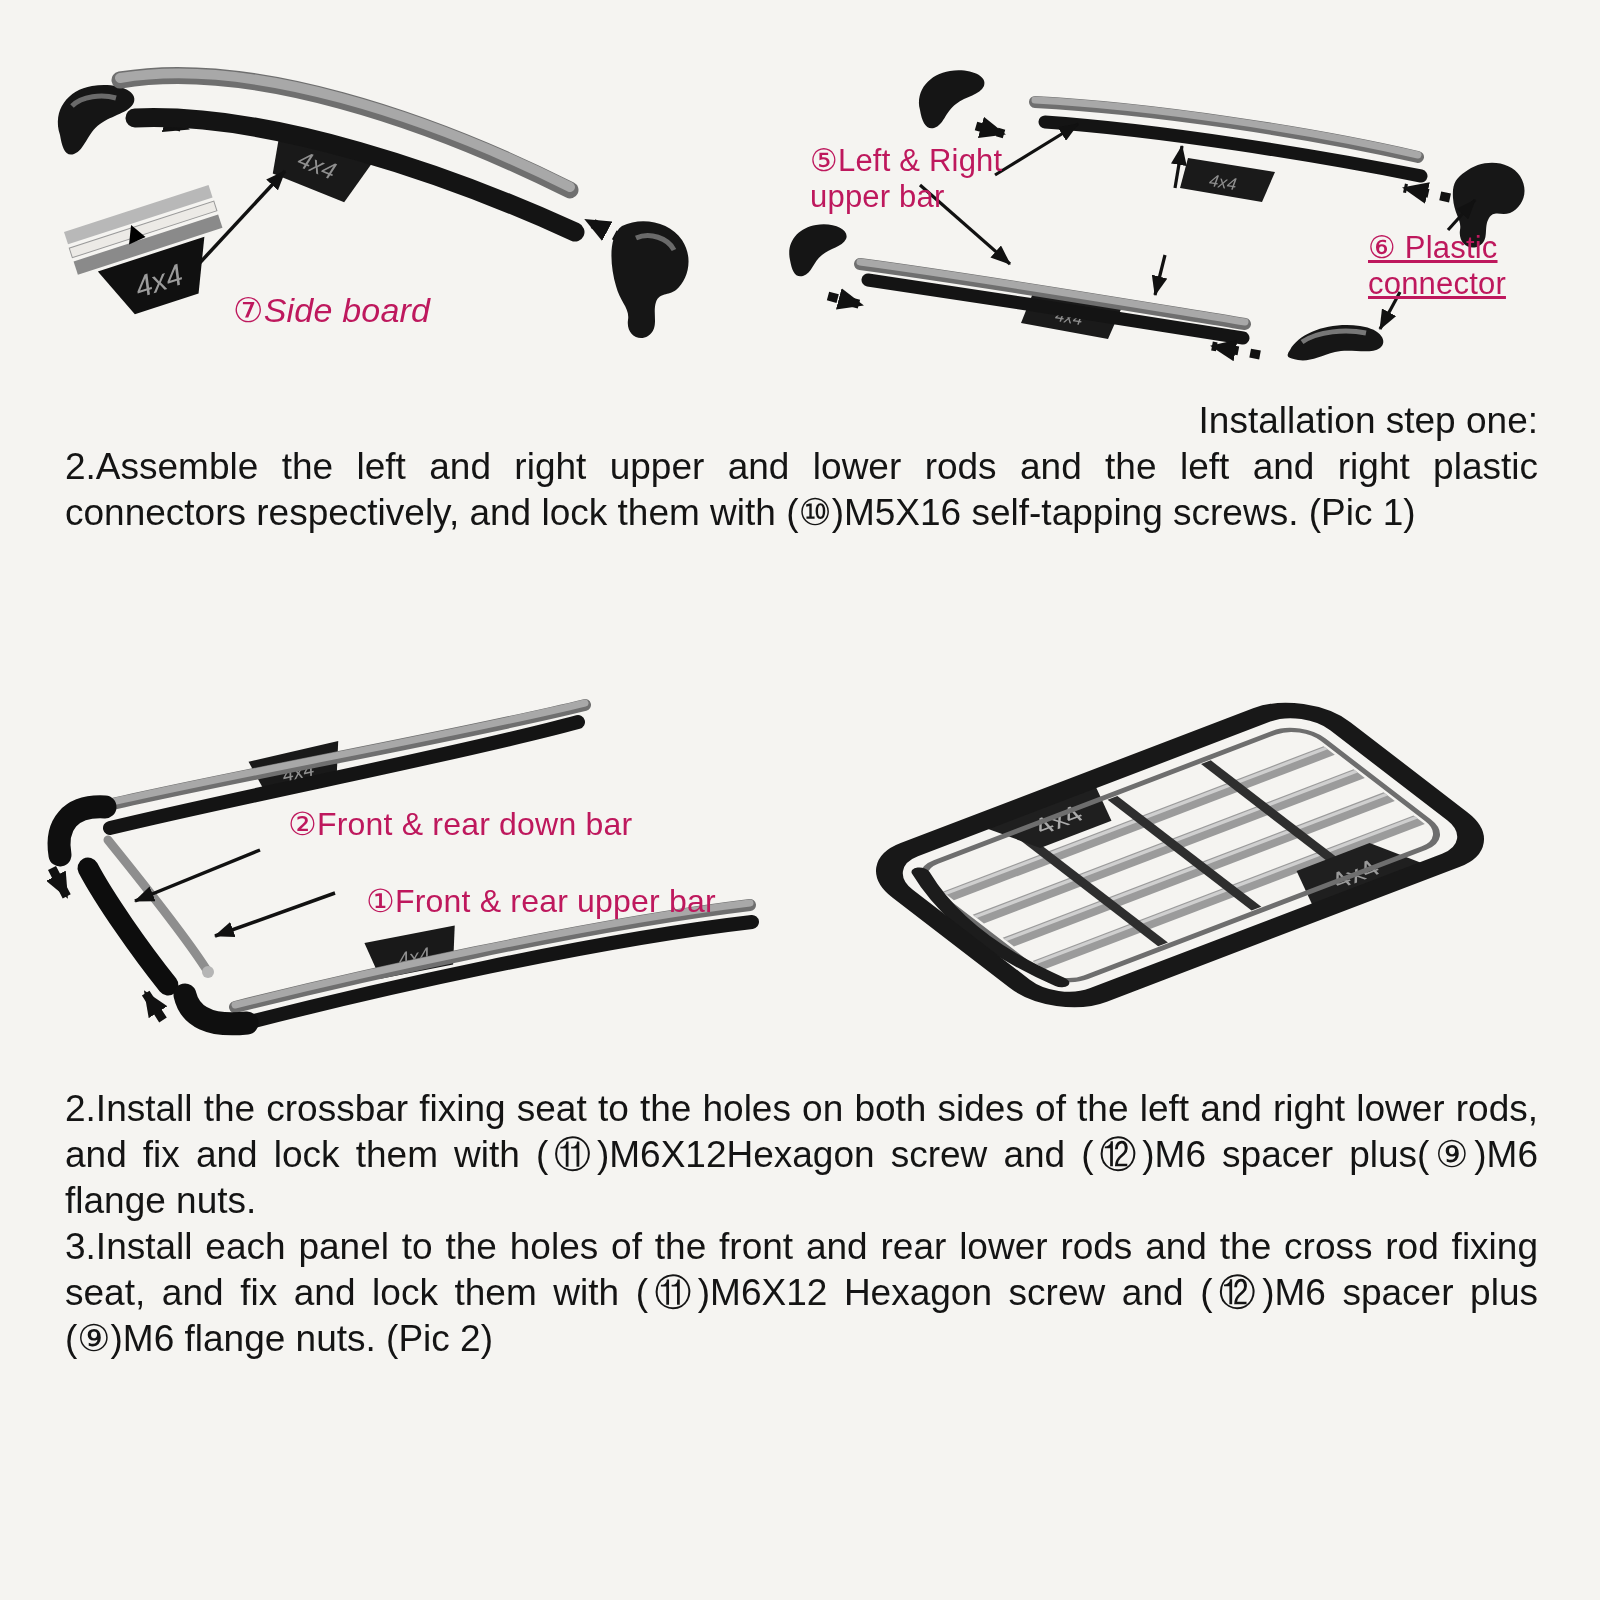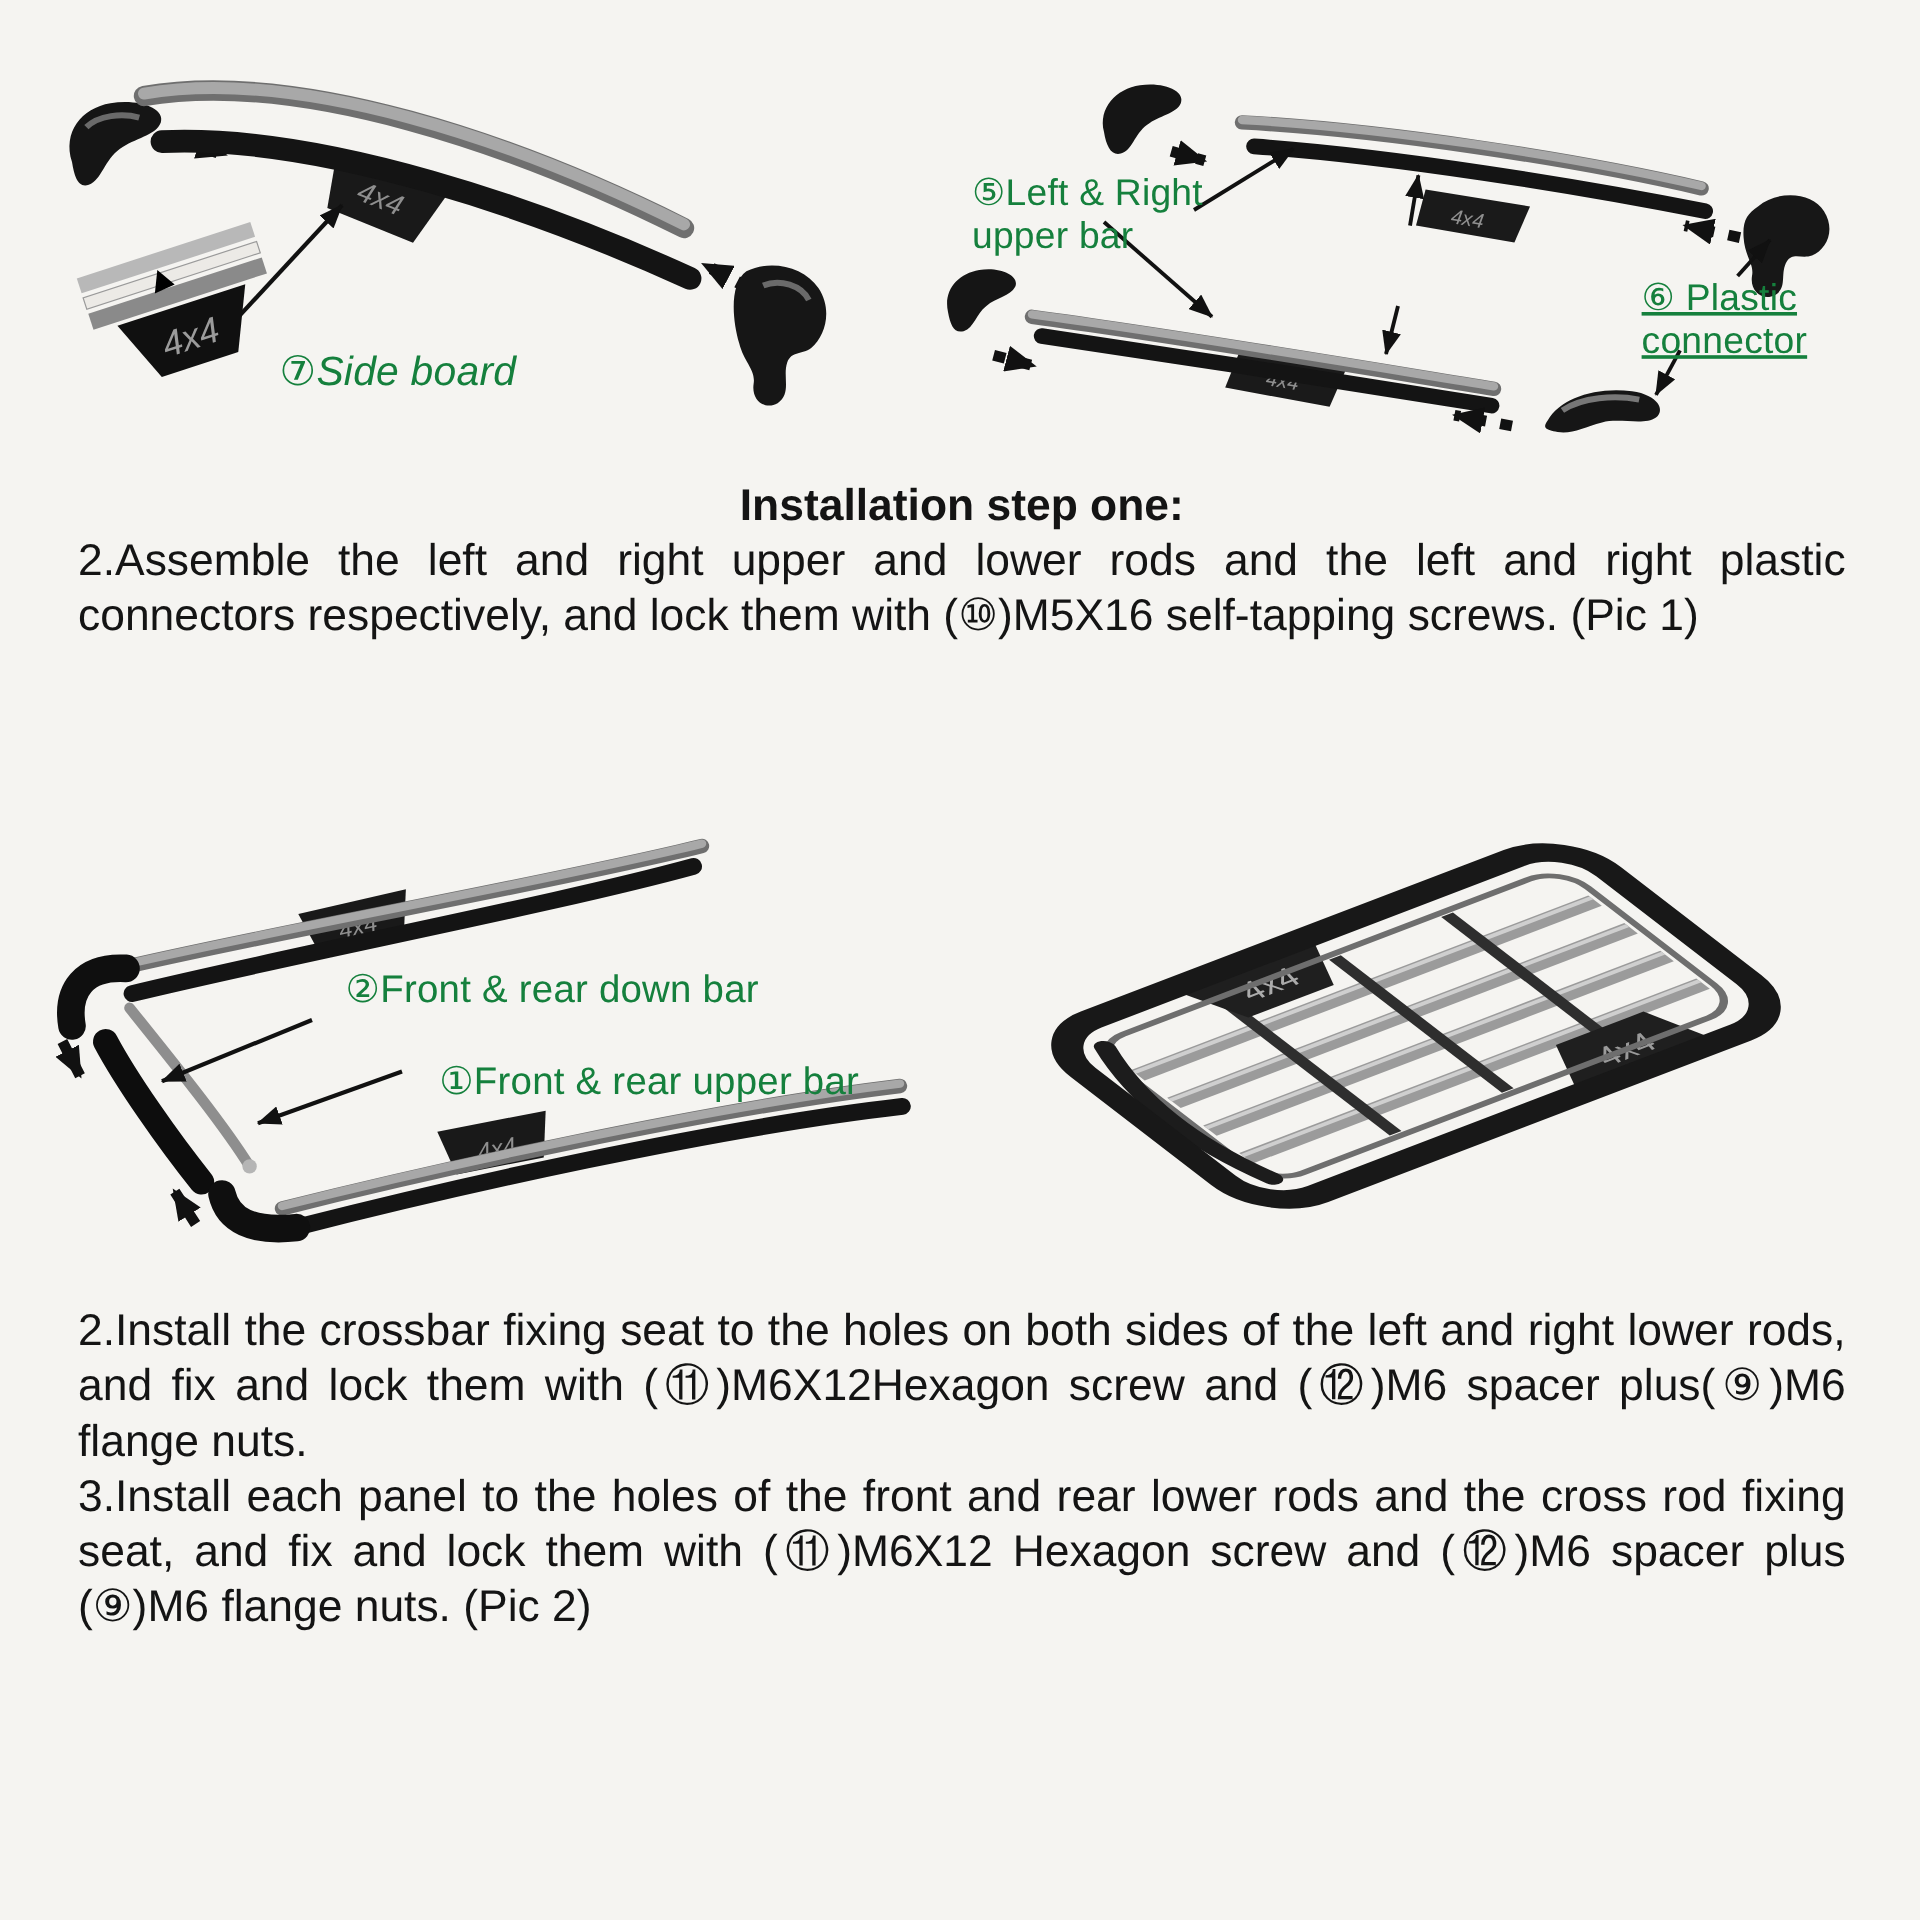--- a/index.html
+++ b/index.html
@@ -5,29 +5,29 @@
   html,body { margin:0; padding:0; background:#d8d8d6; }
   .page {
     position:relative; width:1600px; height:1600px;
     background:#f5f4f1; overflow:hidden;
     font-family:"Liberation Sans","DejaVu Sans",sans-serif;
     color:#181818;
   }
   svg { position:absolute; overflow:visible; }
   .diagram-label {
     position:absolute; font-size:31px; line-height:36px;
-    color:#15803d; white-space:pre-line; letter-spacing:0.2px;
+    color:#be185d; white-space:pre-line; letter-spacing:0.2px;
   }
   .diagram-label.big { font-size:34px; }
   .text-block {
     position:absolute; left:65px; width:1473px;
     font-size:37px; line-height:46px; color:#141414;
   }
   .text-block p { margin:0; text-align:justify; }
-  .text-block p.tb-title { text-align:center;font-weight:bold; }
+  .text-block p.tb-title { text-align:right; }
 </style>
 </head>
 <body>
 
 <div class="page">
 
   <svg style="left:30px; top:40px;" width="690" height="320" viewBox="0 0 690 320">
     <defs>
       <marker id="mAd" markerWidth="26" markerHeight="22" refX="24" refY="11" orient="auto" markerUnits="userSpaceOnUse">
         <polygon points="0,0 26,11 0,22" fill="#111"></polygon>

